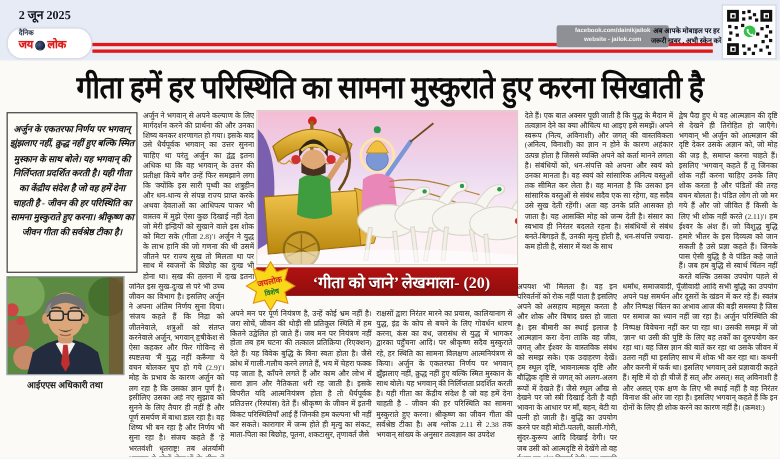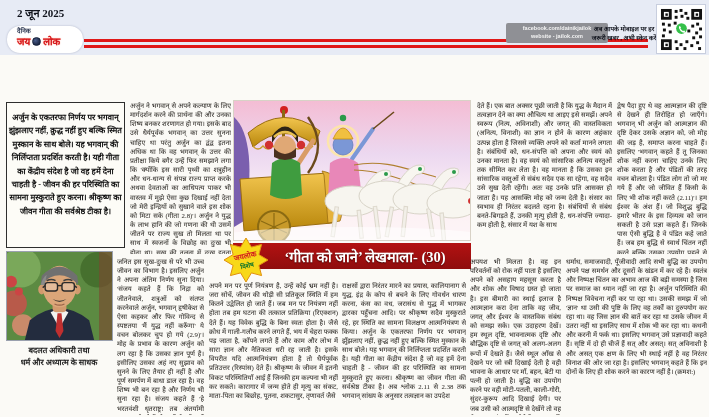--- a/index.html
+++ b/index.html
@@ -45,21 +45,21 @@
     letter-spacing:-0.3px; transform:scaleY(1.08);
   }
   
   .colblock {
     position:absolute; overflow:hidden; text-align:justify;
     font-size:6.8px; line-height:9.15px; color:#26231f;
   }
   #quote-box {
     position:absolute; left:6px; top:102px; width:119px; height:146px;
     border:1.5px solid #2e2e2e; background:#fdfcf7; padding:8px 1px;
-    font-size:8.1px; line-height:13.4px; font-weight:bold; 
+    font-size:8.1px; line-height:13.4px; font-weight:bold; font-style:italic;
     text-align:center; color:#101010; overflow:hidden;
   }
   #author-photo { position:absolute; left:6px; top:251px; width:107px; height:90px;
     border:1px solid #9aa0ae; background:#6a8a4a; overflow:hidden; }
   #byline { position:absolute; left:2px; top:345px; width:114px; text-align:center; }
   #byline .name { font-size:12.5px; font-weight:bold; color:#0e0e0e; line-height:18px; }
   #byline .title { font-size:8px; font-weight:bold; color:#222; line-height:12px; }
   #chariot { position:absolute; left:233px; top:100px; width:238px; height:141px;
     border:1px solid #d8d2c6; overflow:hidden; }
   #series-banner {
@@ -155,20 +155,23 @@
             <rect x="5.5" y="5.5" width="2.5" height="2.5"></rect>
             <rect x="36.5" y="5.5" width="2.5" height="2.5"></rect>
             <rect x="5.5" y="36.5" width="2.5" height="2.5"></rect>
           </g>
         <circle cx="22" cy="21" r="5.5" fill="#35c04a"></circle>
         <path d="M19.5,18.5 q-1,2.5 1.5,5 q2.5,2.5 5,1.5 l-1,-2 l-1.6,.6 q-1.6,-1 -2.5,-2.5 l.6,-1.6 Z" fill="#ffffff"></path>
       </svg>
     </div>
   </div>
 
+  <div id="headline">
+    <h1>गीता हमें हर परिस्थिति का सामना मुस्कुराते हुए करना सिखाती है</h1>
+  </div>
 
   <div id="quote-box">अर्जुन के एकतरफा निर्णय पर भगवान् झुंझलाए नहीं, क्रुद्ध नहीं हुए बल्कि स्मित मुस्कान के साथ बोले। यह भगवान् की निर्लिप्तता प्रदर्शित करती है। यही गीता का केंद्रीय संदेश है जो वह हमें देना चाहती है - जीवन की हर परिस्थिति का सामना मुस्कुराते हुए करना। श्रीकृष्ण का जीवन गीता की सर्वश्रेष्ठ टीका है।</div>
 
   <div id="author-photo">
     <svg width="105" height="88" viewBox="0 0 106 89">
       <rect width="106" height="89" fill="#5c8a42"></rect>
       <circle cx="14" cy="16" r="20" fill="#7aa85a"></circle>
       <circle cx="92" cy="18" r="18" fill="#46702e"></circle>
       <rect x="93" y="0" width="13" height="89" fill="#7a4a2f" opacity="0.65"></rect>
       <circle cx="7" cy="52" r="13" fill="#b85a4a"></circle>
@@ -192,22 +195,21 @@
           <line x1="68" y1="34" x2="70.5" y2="36"></line>
       </g>
       <path d="M40,29 q5,-2.5 9,0" stroke="#3f3f3f" stroke-width="1.6" fill="none"></path>
       <path d="M57,29 q5,-2.5 9,0" stroke="#3f3f3f" stroke-width="1.6" fill="none"></path>
       <path d="M46,47.5 Q53,51 60,47.5 Q53,53.5 46,47.5 Z" fill="#4a4038"></path>
       <path d="M48,52.5 q5,2.6 10,0" stroke="#9a6248" stroke-width="1.2" fill="none"></path>
     </svg>
   </div>
 
   <div id="byline">
-    <div class="title">बदलत अधिकारी तथा</div>
-    <div class="title">धर्म और अध्यात्म के साधक</div>
+    <div class="title">आईएएस अधिकारी तथा</div>
   </div>
 
   <div id="chariot">
     <svg width="238" height="140" viewBox="0 0 238 140">
       <defs>
         <linearGradient id="sky" x1="0" y1="0" x2="0" y2="1">
           <stop offset="0" stop-color="#f4bdd4"></stop>
             <stop offset="0.38" stop-color="#ecd8f0"></stop>
           <stop offset="0.72" stop-color="#fdf2f6"></stop>
             <stop offset="1" stop-color="#ffffff"></stop>
@@ -283,21 +285,21 @@
             <ellipse rx="26" ry="15" fill="#f8f6f0" stroke="#d8d4c8"></ellipse>
             <circle cx="18" cy="-2" r="3" fill="#d03030"></circle>
             <rect x="-14" y="9" width="3.5" height="30" fill="#f2efe8" stroke="#ddd8cc" transform="rotate(-5)"></rect>
           </g>
       </g>
       <ellipse cx="120" cy="140" rx="150" ry="14" fill="#ffffff" opacity="0.55"></ellipse>
     </svg>
   </div>
 
   <div id="series-banner">
-    <span class="banner-text">‘गीता को जाने’ लेखमाला- (30)</span>
+    <span class="banner-text">‘गीता को जाने’ लेखमाला- (20)</span>
     <div id="series-badge">
       <svg width="46" height="46" viewBox="0 0 46 46">
         <polygon points="45,23 35.9,28.4 38.6,38.6 28.4,35.9 23,45 17.6,35.9 7.4,38.6 10.1,28.4 1,23 10.1,17.6 7.4,7.4 17.6,10.1 23,1 28.4,10.1 38.6,7.4 35.9,17.6" fill="#f8d818" stroke="#e09010" stroke-width="1"></polygon>
         <g transform="rotate(-12 23 23)" text-anchor="middle" font-family="Liberation Serif, DejaVu Serif, serif" font-weight="bold">
           <text x="23" y="21.5" font-size="7.5" fill="#d42020">जयलोक</text>
           <text x="23" y="31" font-size="6.5" fill="#1a7a2a">विशेष</text>
         </g>
       </svg>
     </div>
   </div>

